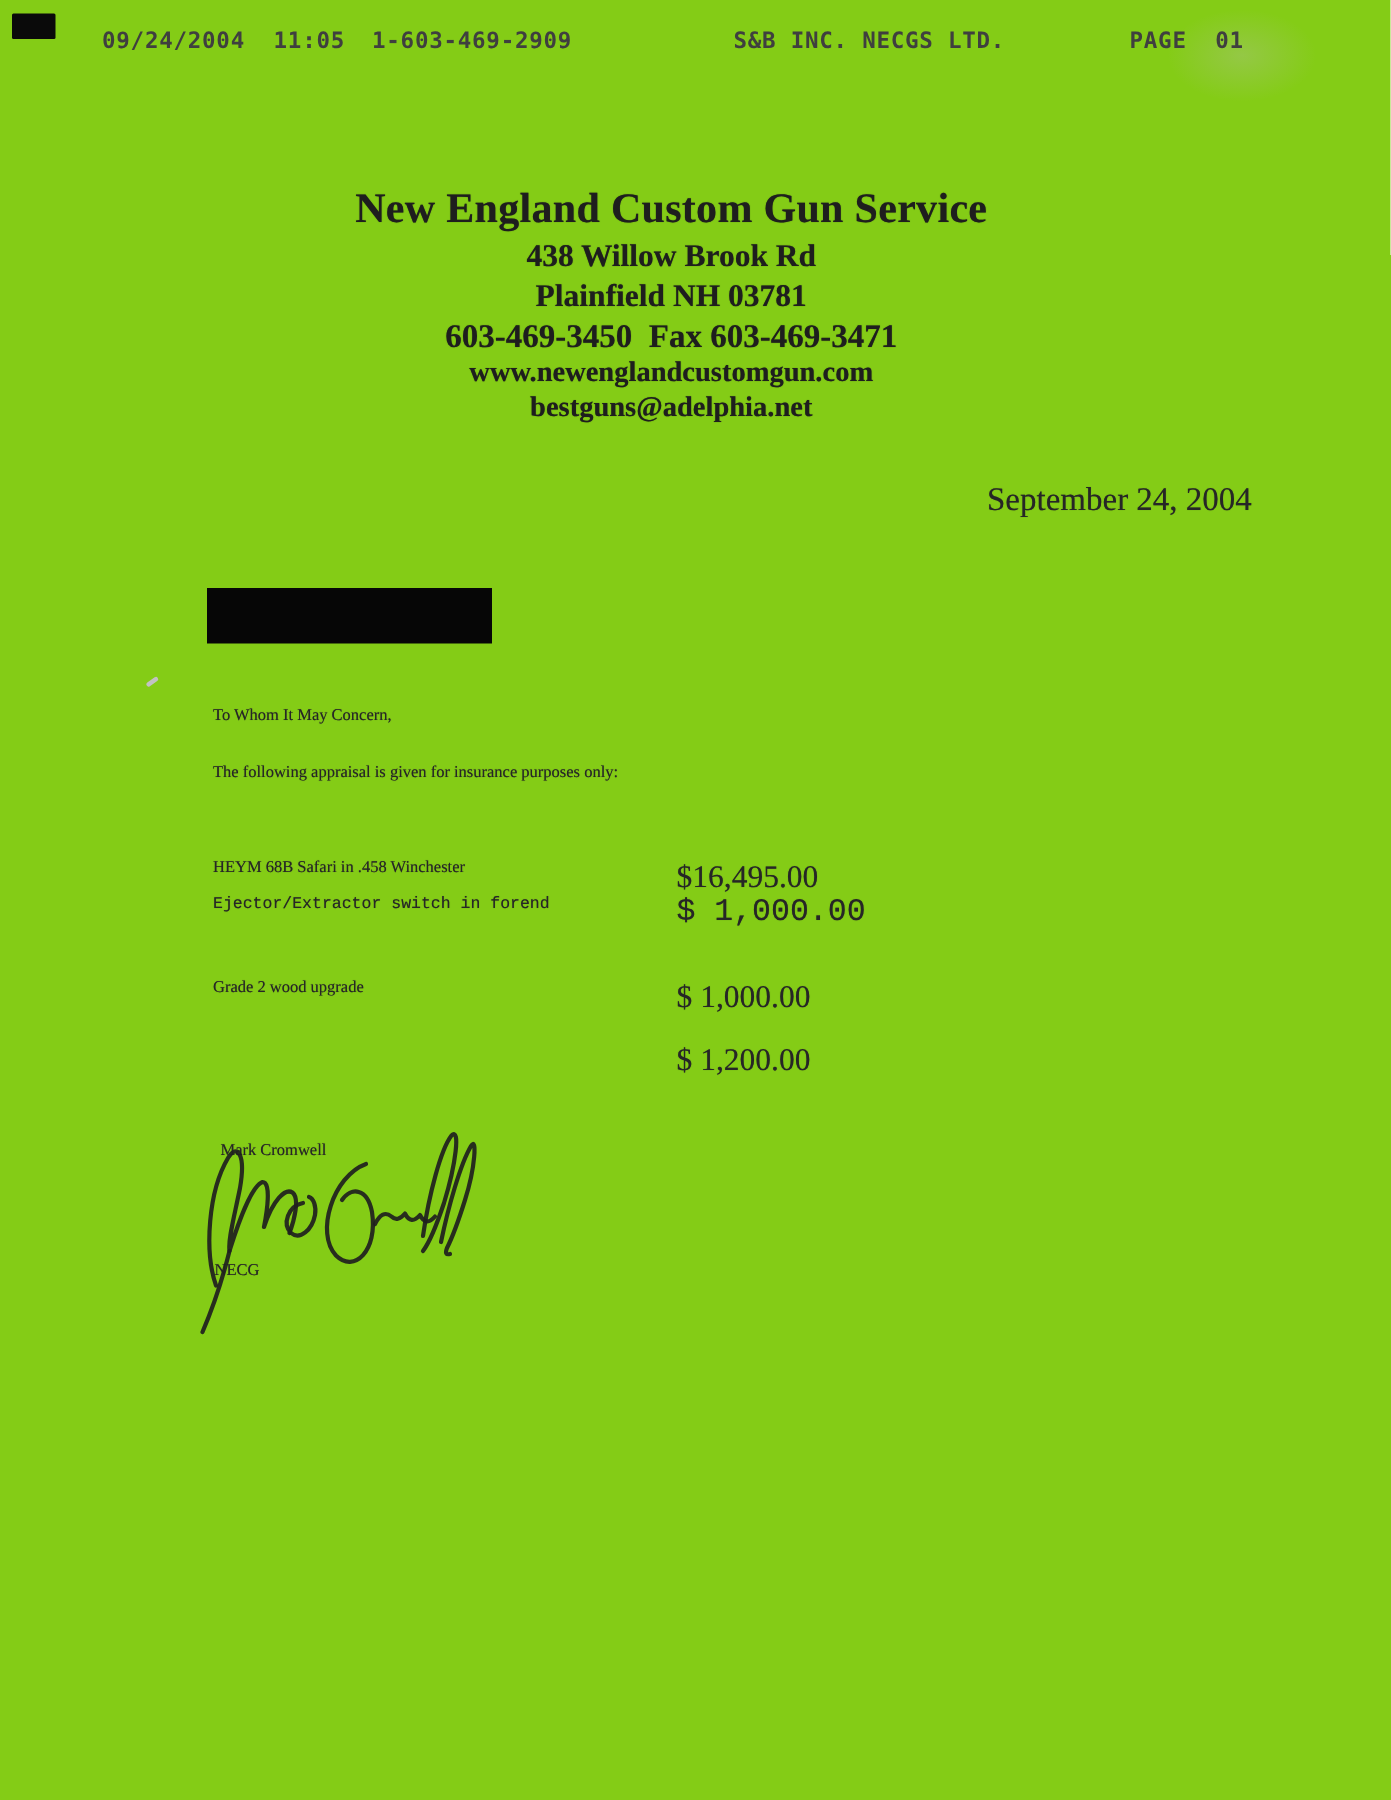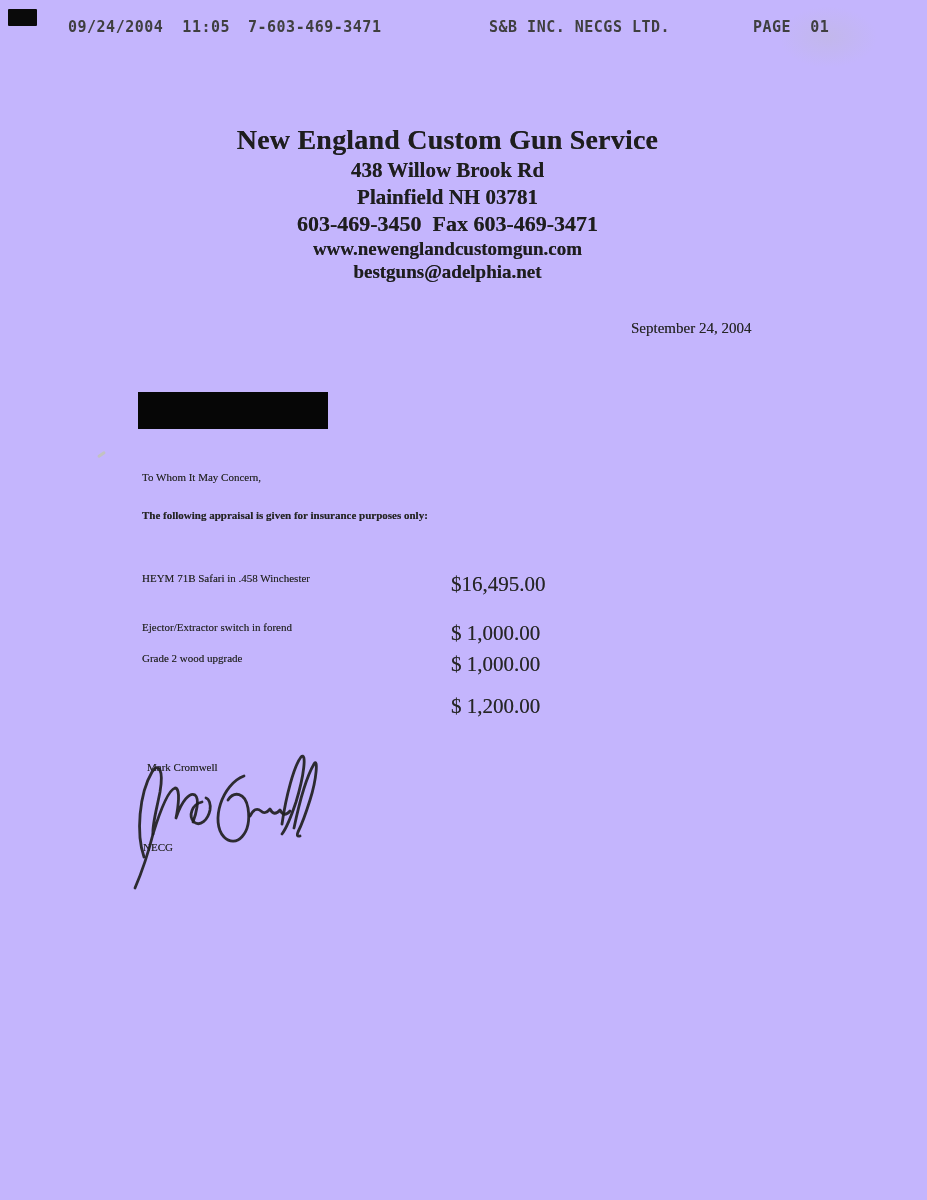--- a/index.html
+++ b/index.html
@@ -4,21 +4,21 @@
 <style>
   html, body {
     margin: 0;
     padding: 0;
     background: #ffffff;
   }
   .page {
     position: relative;
     width: 927px;
     height: 1200px;
-    background: #c4b5fd;
+    background: #84cc16;
     overflow: hidden;
     font-family: "Liberation Serif", serif;
     color: #232323;
   }
   .abs { position: absolute; }
 
   
   .fax-line span {
     position: absolute;
     top: 18px;
@@ -55,40 +55,40 @@
   .lh-phone   { top: 211px; font-size: 22px; }
   .lh-web     { top: 238px; font-size: 19px; }
   .lh-email   { top: 261px; font-size: 19px; }
 
   .body-text {
     font-size: 11px;
     color: #262626;
     text-shadow: 0 0 0.5px rgba(40,40,40,0.6);
     white-space: pre;
   }
-  .date-line { left: 631px; top: 320px; font-size: 15px; }
+  .date-line { left: 658px; top: 320px; font-size: 22px; }
 
   .redaction {
     left: 138px; top: 392px; width: 190px; height: 37px;
     background: #060606;
   }
   .speck {
     left: 97px; top: 453px; width: 9px; height: 3px;
     background: #c2c2c2;
     transform: rotate(-35deg);
     border-radius: 2px;
   }
 
   .salutation { left: 142px; top: 471px; }
-  .intro      { left: 142px; top: 509px; font-weight: bold; }
+  .intro      { left: 142px; top: 509px; }
 
   .item-label { left: 142px; }
   .item-price { left: 451px; font-size: 21px; }
   .row1 { top: 572px; }
-  .row2 { top: 621px; }
+  .row2 { top: 597px; font-family: Liberation Mono, monospace; }
   .row3 { top: 652px; }
   .row4 { top: 694px; }
 
   .signer-name { left: 147px; top: 761px; }
   .signer-org  { left: 143px; top: 841px; }
 
   .signature-svg {
     left: 124px; top: 742px;
     width: 200px; height: 152px;
   }
@@ -105,42 +105,42 @@
 <body>
 
 <div class="page">
 
   <div class="abs corner-mark"></div>
 
   <div class="abs smudge"></div>
 
   <div class="fax-line">
     <span style="left:68px">09/24/2004  11:05</span>
-    <span style="left:248px">7-603-469-3471</span>
+    <span style="left:248px">1-603-469-2909</span>
     <span style="left:489px">S&amp;B INC. NECGS LTD.</span>
     <span style="left:753px">PAGE  01</span>
   </div>
 
   <div class="abs letterhead-line lh-company">New England Custom Gun Service</div>
   <div class="abs letterhead-line lh-addr1">438 Willow Brook Rd</div>
   <div class="abs letterhead-line lh-addr2">Plainfield NH 03781</div>
   <div class="abs letterhead-line lh-phone">603-469-3450  Fax 603-469-3471</div>
   <div class="abs letterhead-line lh-web">www.newenglandcustomgun.com</div>
   <div class="abs letterhead-line lh-email">bestguns@adelphia.net</div>
 
   <div class="abs body-text date-line">September 24, 2004</div>
 
   <div class="abs redaction"></div>
 
   <div class="abs speck"></div>
 
   <div class="abs body-text salutation">To Whom It May Concern,</div>
   <div class="abs body-text intro">The following appraisal is given for insurance purposes only:</div>
 
-  <div class="abs body-text item-label row1">HEYM 71B Safari in .458 Winchester</div>
+  <div class="abs body-text item-label row1">HEYM 68B Safari in .458 Winchester</div>
   <div class="abs body-text item-price row1">$16,495.00</div>
 
   <div class="abs body-text item-label row2">Ejector/Extractor switch in forend</div>
   <div class="abs body-text item-price row2">$ 1,000.00</div>
 
   <div class="abs body-text item-label row3">Grade 2 wood upgrade</div>
   <div class="abs body-text item-price row3">$ 1,000.00</div>
 
   <div class="abs body-text item-price row4">$ 1,200.00</div>
 

